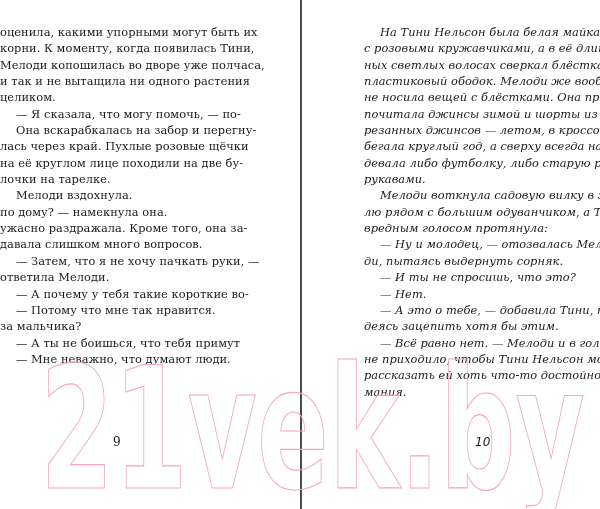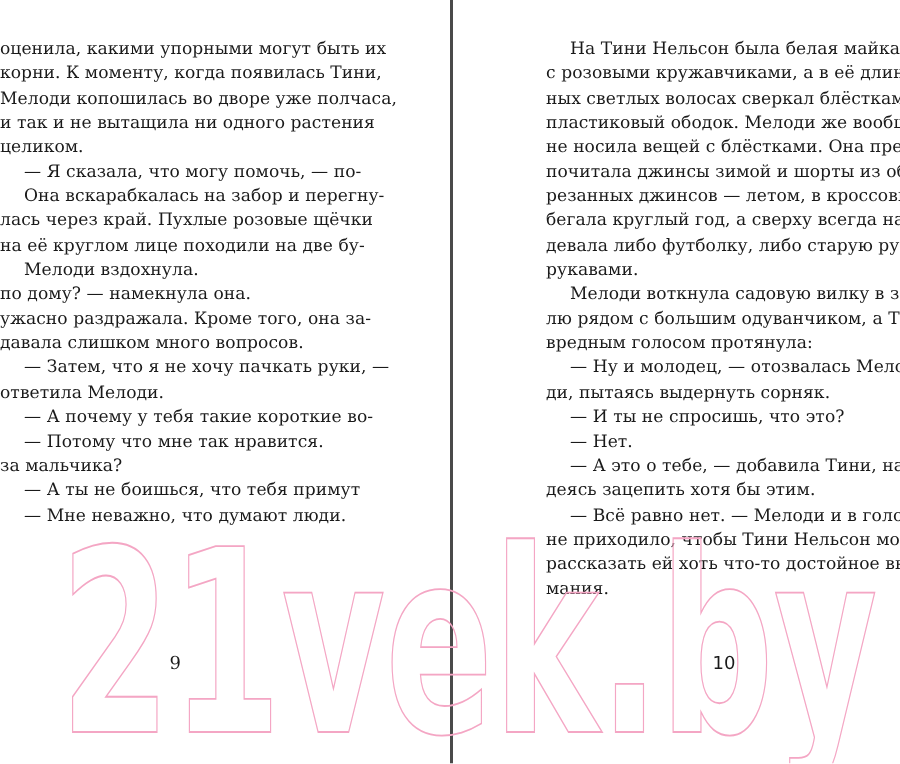--- a/index.html
+++ b/index.html
@@ -9,21 +9,21 @@
       font-family: "DejaVu Serif", serif;
       color: #1a1a1a;
     }
     .spread { position: absolute; inset: 0; }
     .divider {
       position: absolute; left: 300px; top: 0; width: 2px; height: 509px;
       background: #4a4a4a;
     }
     .page { position: absolute; top: 0; height: 509px; }
     .page.left { left: 0; width: 236px; }
-    .page.right { left: 364px; width: 236px; }
+    .page.right { left: 364px; width: 236px; font-style: italic; }
     .text {
       position: absolute; top: 24px; left: 0; width: 236px;
       font-size: 11.4px; line-height: 16.35px; letter-spacing: 0.05px;
     }
     .line { display: block; white-space: nowrap; text-align: justify; text-align-last: justify; height: 16.35px; }
     .line.last { text-align-last: left; }
     .line.indent { padding-left: 16px; }
     .pagenum {
       position: absolute; top: 435px; font-size: 12px;
       font-family: "DejaVu Serif", serif;
@@ -44,20 +44,21 @@
     <div class="text" id="left-text">
         <span class="line">оценила, какими упорными могут быть их</span>
         <span class="line">корни. К моменту, когда появилась Тини,</span>
         <span class="line">Мелоди копошилась во дворе уже полчаса,</span>
         <span class="line">и так и не вытащила ни одного растения</span>
         <span class="line last">целиком.</span>
         <span class="line indent">— Я сказала, что могу помочь, — по-</span>
         <span class="line indent">Она вскарабкалась на забор и перегну-</span>
         <span class="line">лась через край. Пухлые розовые щёчки</span>
         <span class="line">на её круглом лице походили на две бу-</span>
+        <span class="line last">лочки на тарелке.</span>
         <span class="line indent last">Мелоди вздохнула.</span>
         <span class="line last">по дому? — намекнула она.</span>
         <span class="line">ужасно раздражала. Кроме того, она за-</span>
         <span class="line last">давала слишком много вопросов.</span>
         <span class="line indent">— Затем, что я не хочу пачкать руки, —</span>
         <span class="line last">ответила Мелоди.</span>
         <span class="line indent">— А почему у тебя такие короткие во-</span>
         <span class="line indent last">— Потому что мне так нравится.</span>
         <span class="line last">за мальчика?</span>
         <span class="line indent">— А ты не боишься, что тебя примут</span>

